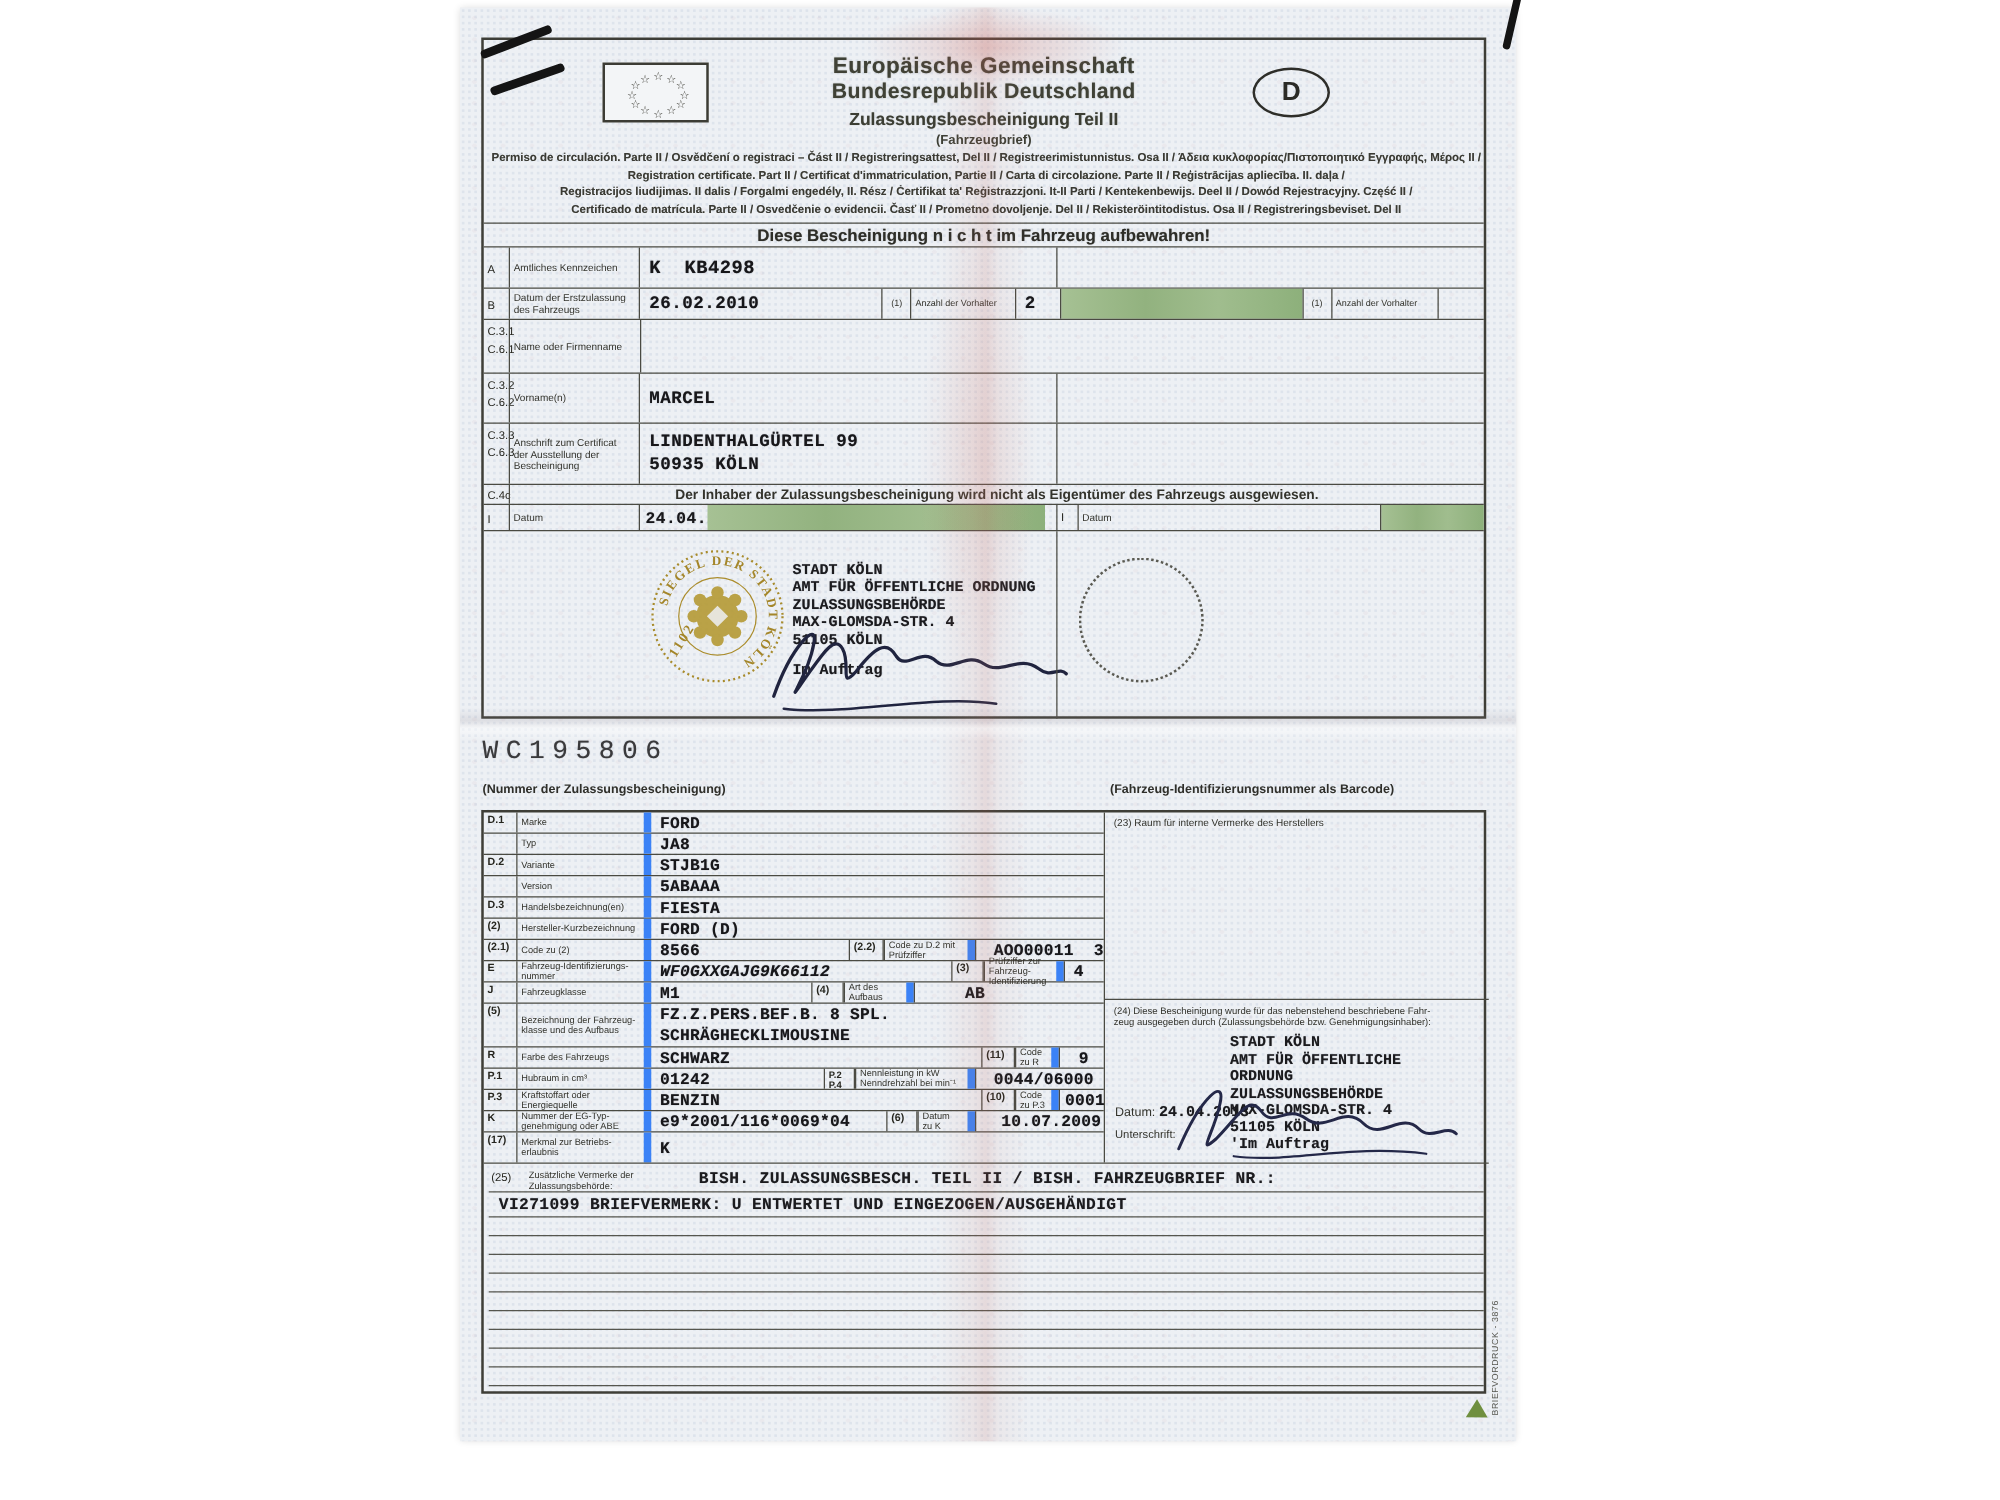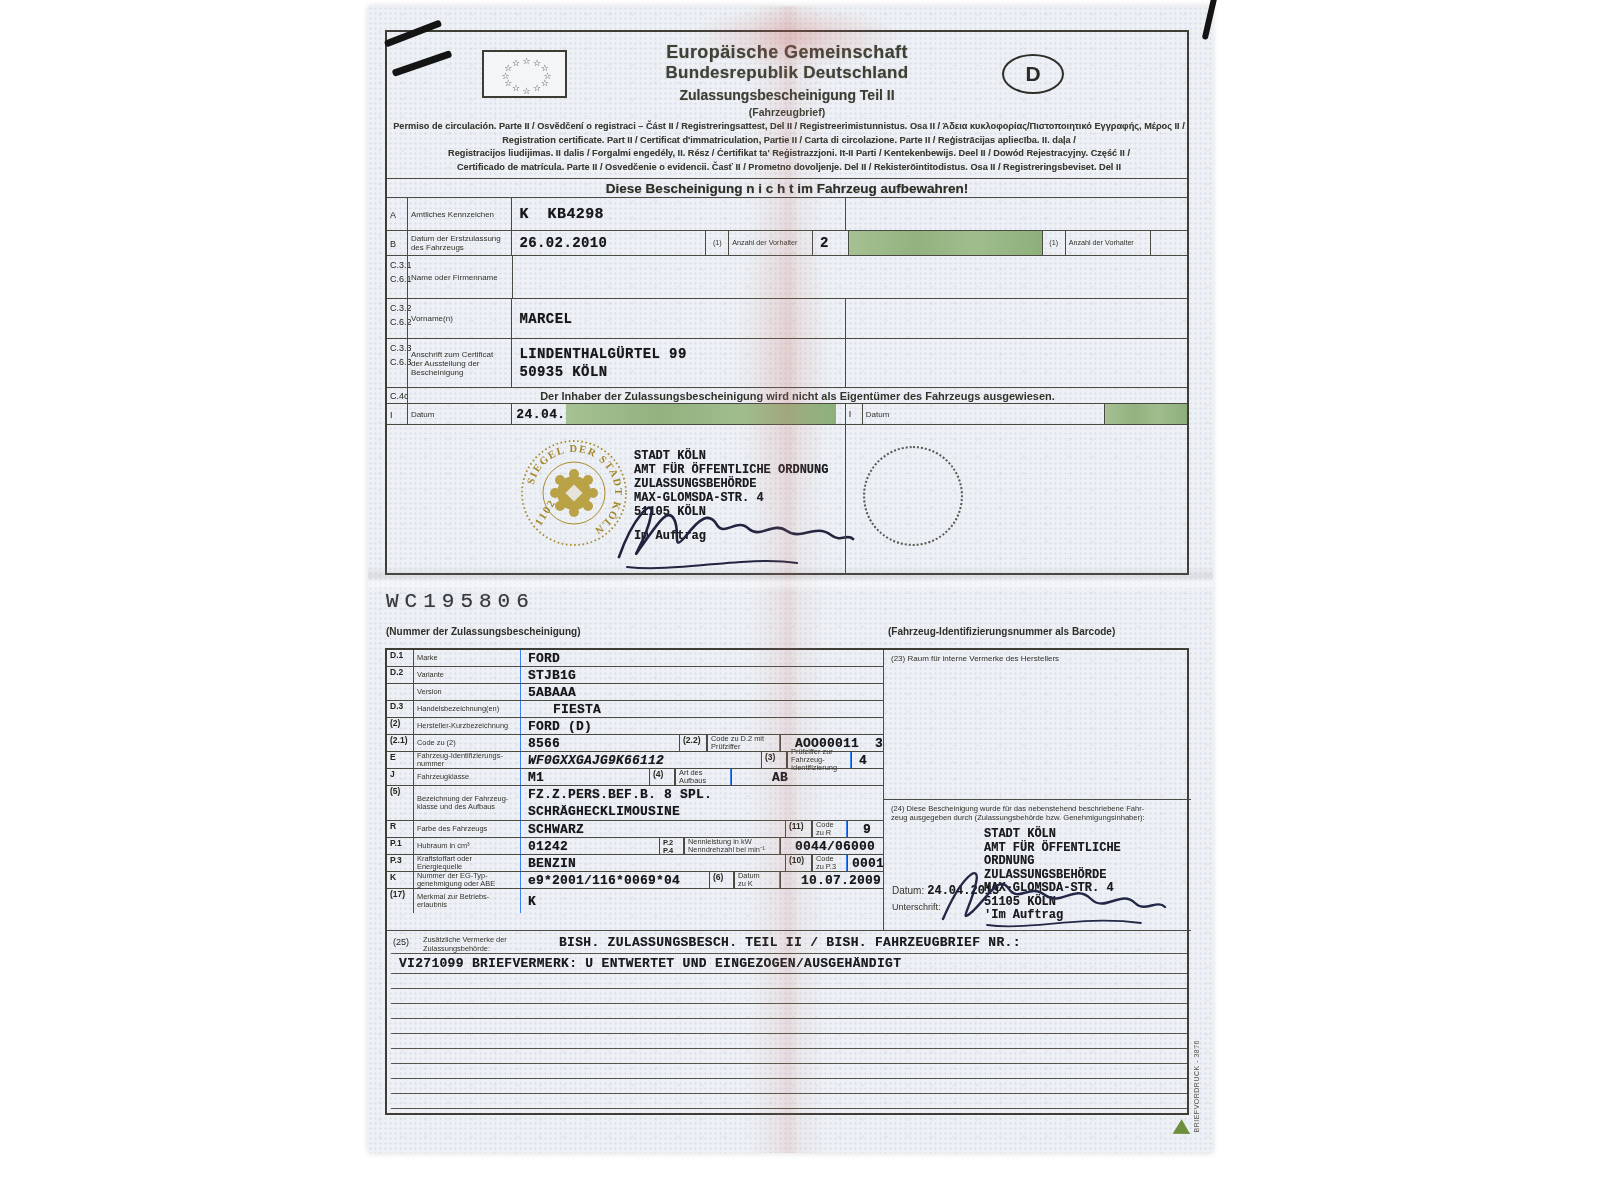--- a/index.html
+++ b/index.html
@@ -19,21 +19,21 @@
   .bl{border-left:1px solid #4a4a42;}
   .code{display:block;padding:2px 0 0 3px;font-size:9px;line-height:14px;color:#26261f;white-space:pre-line;}
   .lab{font-size:8px;line-height:9px;color:#33332c;padding:1px 3px;white-space:pre-line;}
   .val{font-family:"Liberation Mono","DejaVu Sans Mono",monospace;font-weight:700;font-size:14px;
        color:#17171a;white-space:pre-wrap;padding-left:7px;letter-spacing:.4px;
        text-shadow:0 0 .7px rgba(20,20,30,.55);}
   .tiny{font-size:7.2px;line-height:8px;}
   
   .lrow{display:flex;border-bottom:1px solid #4a4a42;box-sizing:border-box;}
   .lrow .code{width:27px;padding-top:1px;font-size:8.5px;line-height:8.5px;border-right:1px solid #4a4a42;font-weight:bold;}
-  .lrow .lab{width:107px;border-right:1px solid #3b82f6;font-size:7.4px;line-height:8px;}
+  .lrow .lab{width:107px;border-right:6px solid #3b82f6;font-size:7.4px;line-height:8px;}
   .lrow .val{font-size:13px;letter-spacing:.2px;}
   
   .t1{font-weight:700;font-size:18px;color:#3f4136;letter-spacing:.4px;text-align:center;
       text-shadow:0 0 1.1px rgba(63,65,54,.5);}
   .t2{font-weight:700;font-size:17px;color:#3f4136;letter-spacing:.3px;text-align:center;
       text-shadow:0 0 1.1px rgba(63,65,54,.5);}
   .t3{font-weight:600;font-size:14px;color:#3c3e34;text-align:center;text-shadow:0 0 .8px rgba(63,65,54,.4);}
   .t4{font-weight:600;font-size:10.5px;color:#3c3e34;text-align:center;}
   .langs{font-size:9.2px;line-height:13.6px;color:#3a3a33;text-align:center;white-space:pre-line;
          font-weight:600;text-shadow:0 0 .5px rgba(60,60,50,.35);}
@@ -265,37 +265,42 @@
   <div class="abs frame" style="left:385px;top:648px;width:804px;height:467px;">
 
     <div class="abs" style="left:0;top:0;width:496px;height:280px;">
 
       <div class="lrow" style="height:17px;">
         <div class="cell code">D.1</div>
         <div class="cell lab">Marke</div>
         <div class="cell val" style="flex:1;">FORD</div>
       </div>
 
+      <div class="lrow" style="height:17px;">
+        <div class="cell code"></div>
+        <div class="cell lab">Typ</div>
+        <div class="cell val" style="flex:1;">JA8</div>
+      </div>
 
       <div class="lrow" style="height:17px;">
         <div class="cell code">D.2</div>
         <div class="cell lab">Variante</div>
         <div class="cell val" style="flex:1;">STJB1G</div>
       </div>
 
       <div class="lrow" style="height:17px;">
         <div class="cell code"></div>
         <div class="cell lab">Version</div>
         <div class="cell val" style="flex:1;">5ABAAA</div>
       </div>
 
       <div class="lrow" style="height:17px;">
         <div class="cell code">D.3</div>
         <div class="cell lab">Handelsbezeichnung(en)</div>
-        <div class="cell val" style="flex:1;margin-left:25px;">FIESTA</div>
+        <div class="cell val" style="flex:1;">FIESTA</div>
       </div>
 
       <div class="lrow" style="height:17px;">
         <div class="cell code">(2)</div>
         <div class="cell lab">Hersteller-Kurzbezeichnung</div>
         <div class="cell val" style="flex:1;">FORD (D)</div>
       </div>
 
       <div class="lrow" style="height:17px;">
         <div class="cell code">(2.1)</div>

